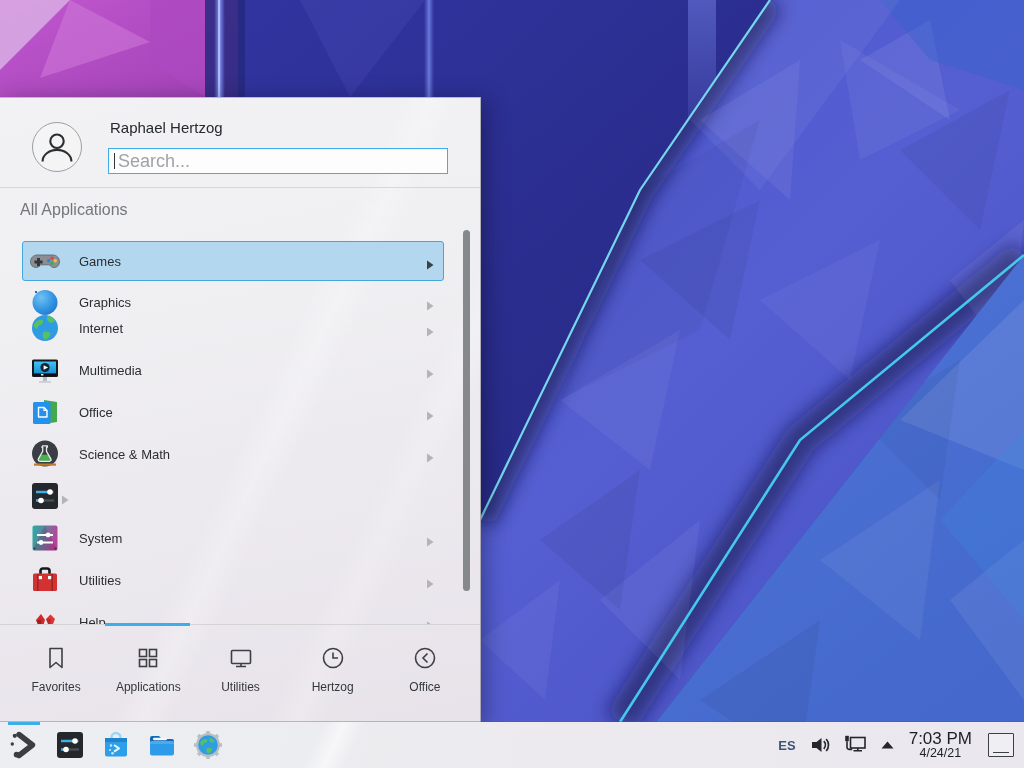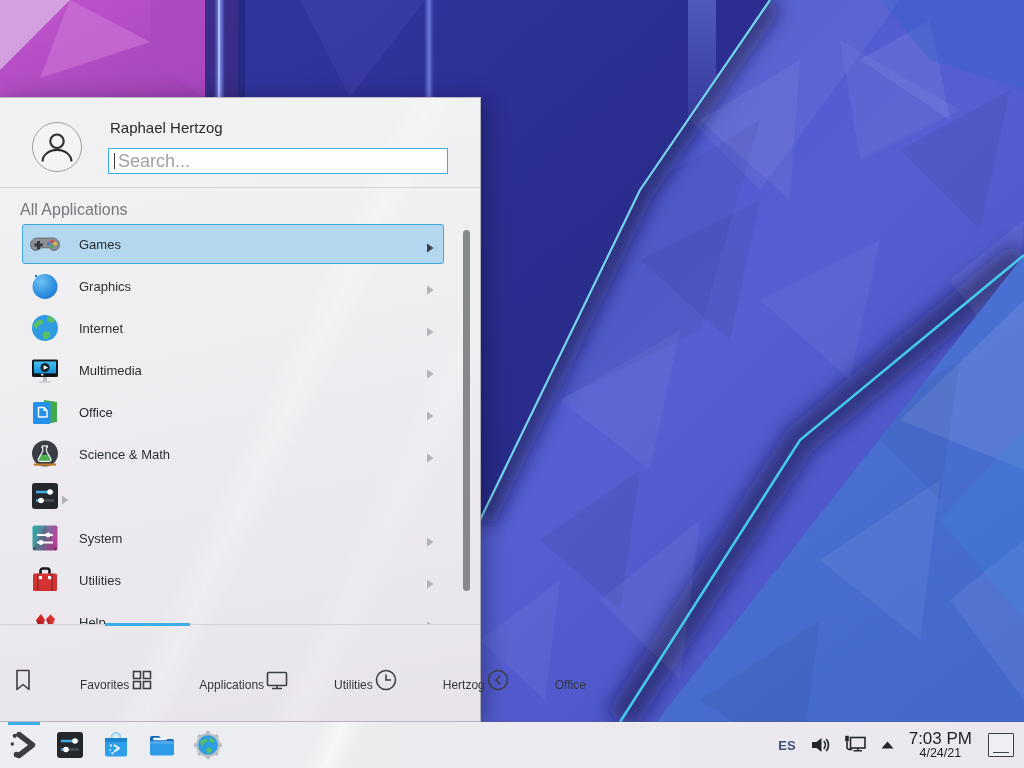--- a/index.html
+++ b/index.html
@@ -37,21 +37,21 @@
   .item .icon{width:32px;height:32px;margin-left:6px;flex:0 0 32px;}
   .item .icon svg{width:32px;height:32px;display:block;}
   .item .label{margin-left:18px;font-size:13px;color:#2b2e31;flex:1;}
   .item .arrow{margin-right:9px;width:8px;height:10px;}
   .scrollbar{position:absolute;left:463px;top:132px;width:7px;height:361px;
     border-radius:3.5px;background:#85898c;}
 
   .tabbar-sep{position:absolute;left:0;top:526px;width:100%;height:1px;background:#d4d4d7;}
   .tab-indicator{position:absolute;left:105px;top:-1px;width:85px;height:3px;background:#3daee9;}
   .tabbar{position:absolute;left:10px;top:527px;width:461px;height:90px;display:flex;}
-  .tab{flex:1 1 0;display:flex;flex-direction:row;align-items:center;padding-top:20px;cursor:default;gap:44px;}
+  .tab{flex:1 1 0;display:flex;flex-direction:column;align-items:center;padding-top:20px;cursor:default;}
   .tab svg{width:26px;height:26px;display:block;}
   .tab .tlabel{margin-top:9px;font-size:12px;color:#34383c;}
 
   
   .taskbar{position:absolute;left:0;top:722px;width:1024px;height:46px;
     background:linear-gradient(100deg,#edeef1 0%,#ecedf0 30%,#eceaef 55%,#eae8ee 100%);
     box-shadow:0 -1px 0 rgba(90,90,110,.35);display:flex;align-items:center;}
   .taskbar .streak{position:absolute;inset:0;pointer-events:none;
     background:linear-gradient(115deg,transparent 31%,rgba(255,255,255,.55) 33%,transparent 35%);}
   .task-left{display:flex;align-items:center;gap:8px;padding-left:5px;}
@@ -183,38 +183,38 @@
       </div>
       <div class="user-name">Raphael Hertzog</div>
       <input class="search" placeholder="Search..." style="">
       <div class="search-caret"></div>
     </div>
 
     <div class="section-label">All Applications</div>
 
     <div class="app-list">
 
-      <div class="item sel" style="top:1px">
+      <div class="item sel" style="top:18px">
         <span class="icon">
             <svg viewBox="0 0 32 32">
           <path d="M8 10 h16 c3.6 0 6.5 3 6.5 6.8 c0 3.4-2.4 5.7-5.4 5.7 c-2 0-3.6-1.1-4.6-2.7 h-9 c-1 1.6-2.6 2.7-4.6 2.7 c-3 0-5.4-2.3-5.4-5.7 C1.5 13 4.4 10 8 10 z" fill="#8b8e94" stroke="#5c5f64" stroke-width="0.8"></path>
           <path d="M8 13 h3 v2.6 h2.6 v3 h-2.6 v2.6 h-3 v-2.6 H5.4 v-3 H8 z" fill="#35383c"></path>
           <circle cx="23" cy="13.2" r="1.7" fill="#d84a4a"></circle>
               <circle cx="26.3" cy="15.8" r="1.7" fill="#e8c23c"></circle>
           <circle cx="19.7" cy="15.8" r="1.7" fill="#3d7bd8"></circle>
               <circle cx="23" cy="18.4" r="1.7" fill="#45a84c"></circle>
         </svg>
           </span>
         <span class="label">Games</span>
         <span class="arrow"><svg viewBox="0 0 8 10">
               <polygon points="1,0.5 7.5,5 1,9.5" fill="#3c4045"></polygon>
             </svg></span>
       </div>
 
-      <div class="item" style="top:43px">
+      <div class="item" style="top:59px">
         <span class="icon">
             <svg viewBox="0 0 32 32">
           <defs>
                 <radialGradient id="gBall" cx="0.35" cy="0.3" r="0.9">
             <stop offset="0" stop-color="#6fc2f2"></stop>
                   <stop offset="0.6" stop-color="#2e8fe0"></stop>
                   <stop offset="1" stop-color="#1d6cc0"></stop>
           </radialGradient>
               </defs>
           <circle cx="16" cy="16.5" r="12.5" fill="url(#gBall)"></circle>

